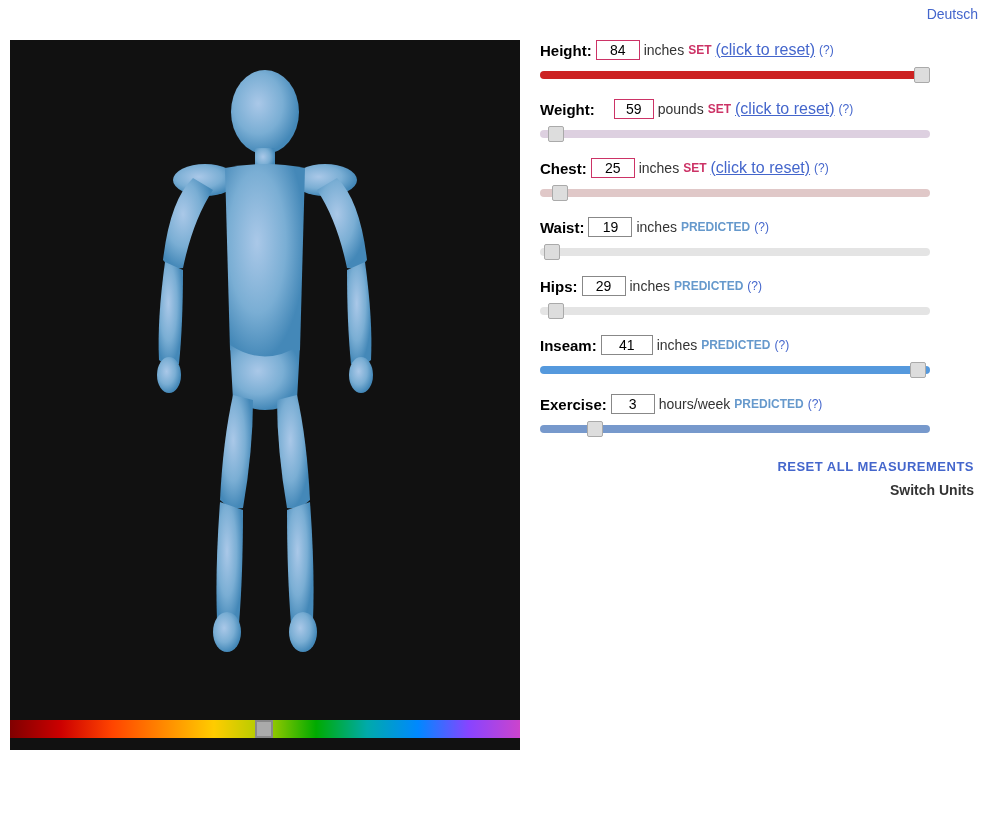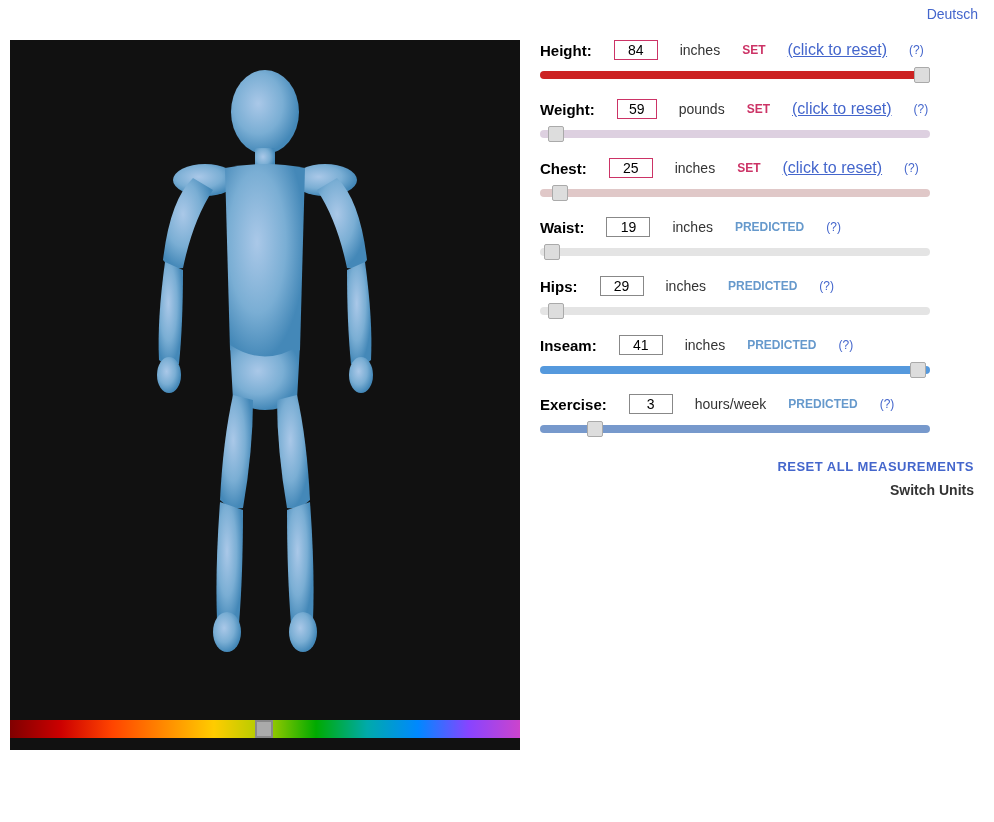--- a/index.html
+++ b/index.html
@@ -86,21 +86,21 @@
 
     .measurement-row {
       margin-bottom: 14px;
     }
 
     .measurement-label-row {
       display: flex;
       align-items: center;
       margin-bottom: 5px;
       flex-wrap: wrap;
-      gap: 22px;
+      gap: 4px;
     }
 
     .measurement-label {
       font-weight: bold;
       font-size: 15px;
     }
 
     .measurement-value-box {
       border: 1px solid #cc3366;
       padding: 1px 4px;
@@ -315,21 +315,21 @@
       <div class="slider-container">
         <div class="slider-track slider-track-height" style="width:390px; height:8px; border-radius:4px; position:relative; background:#cc2222;">
           <div class="slider-thumb thumb-height"></div>
         </div>
       </div>
     </div>
 
     <div class="measurement-row">
       <div class="measurement-label-row">
         <span class="measurement-label">Weight:</span>
-        <input class="measurement-value-box" value="59" style="width: 28px;">
+        <input class="measurement-value-box" value="59" style="width: 28px; margin-left: 15px;">
         <span class="measurement-unit">pounds</span>
         <span class="set-label">SET</span>
         <a class="reset-link">(click to reset)</a>
         <a class="help-link">(?)</a>
       </div>
       <div class="slider-container">
         <div class="slider-track slider-track-weight" style="width:390px; height:8px; border-radius:4px; position:relative; background:#ddd0e0;">
           <div class="slider-thumb thumb-weight"></div>
         </div>
       </div>
@@ -377,21 +377,21 @@
       <div class="slider-container">
         <div class="slider-track slider-track-hips" style="width:390px; height:8px; border-radius:4px; position:relative; background:#e4e4e4;">
           <div class="slider-thumb thumb-hips"></div>
         </div>
       </div>
     </div>
 
     <div class="measurement-row">
       <div class="measurement-label-row">
         <span class="measurement-label">Inseam:</span>
-        <input class="measurement-value-box" value="41" style="width: 44px; border-color: rgb(136, 136, 136);">
+        <input class="measurement-value-box" value="41" style="width: 52px; border-color: rgb(136, 136, 136);">
         <span class="measurement-unit">inches</span>
         <span class="predicted-label">PREDICTED</span>
         <a class="help-link">(?)</a>
       </div>
       <div class="slider-container">
         <div class="slider-track slider-track-inseam" style="width:390px; height:8px; border-radius:4px; position:relative; background:#5599dd;">
           <div class="slider-thumb thumb-inseam"></div>
         </div>
       </div>
     </div>

